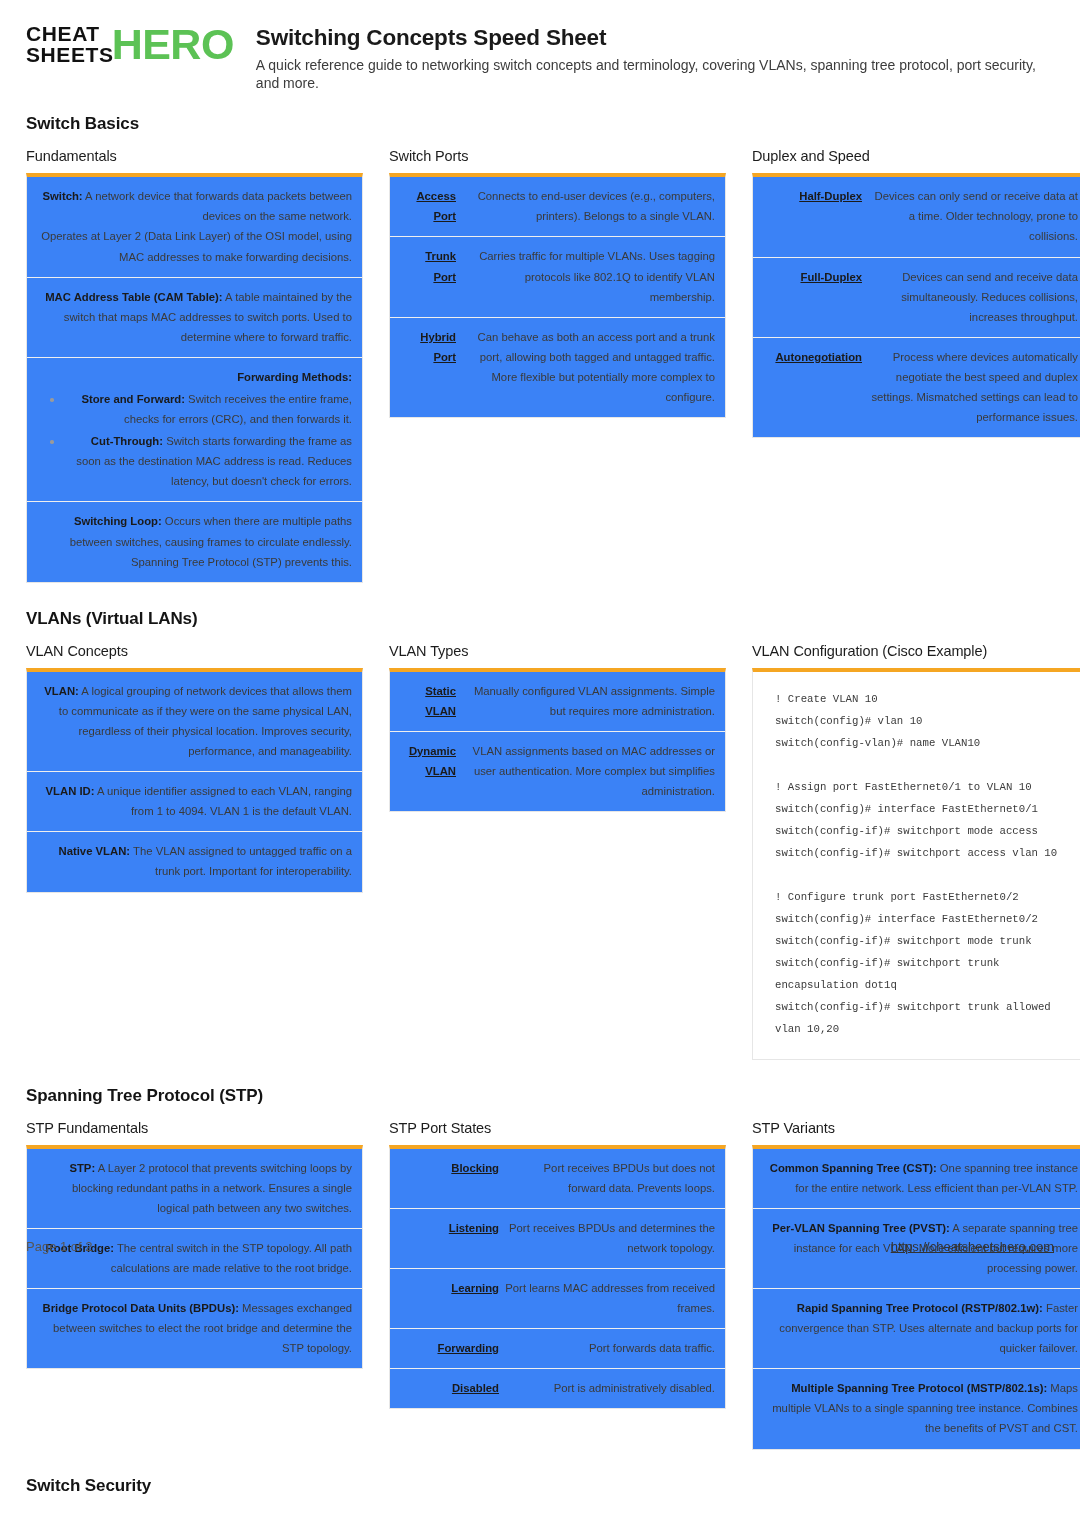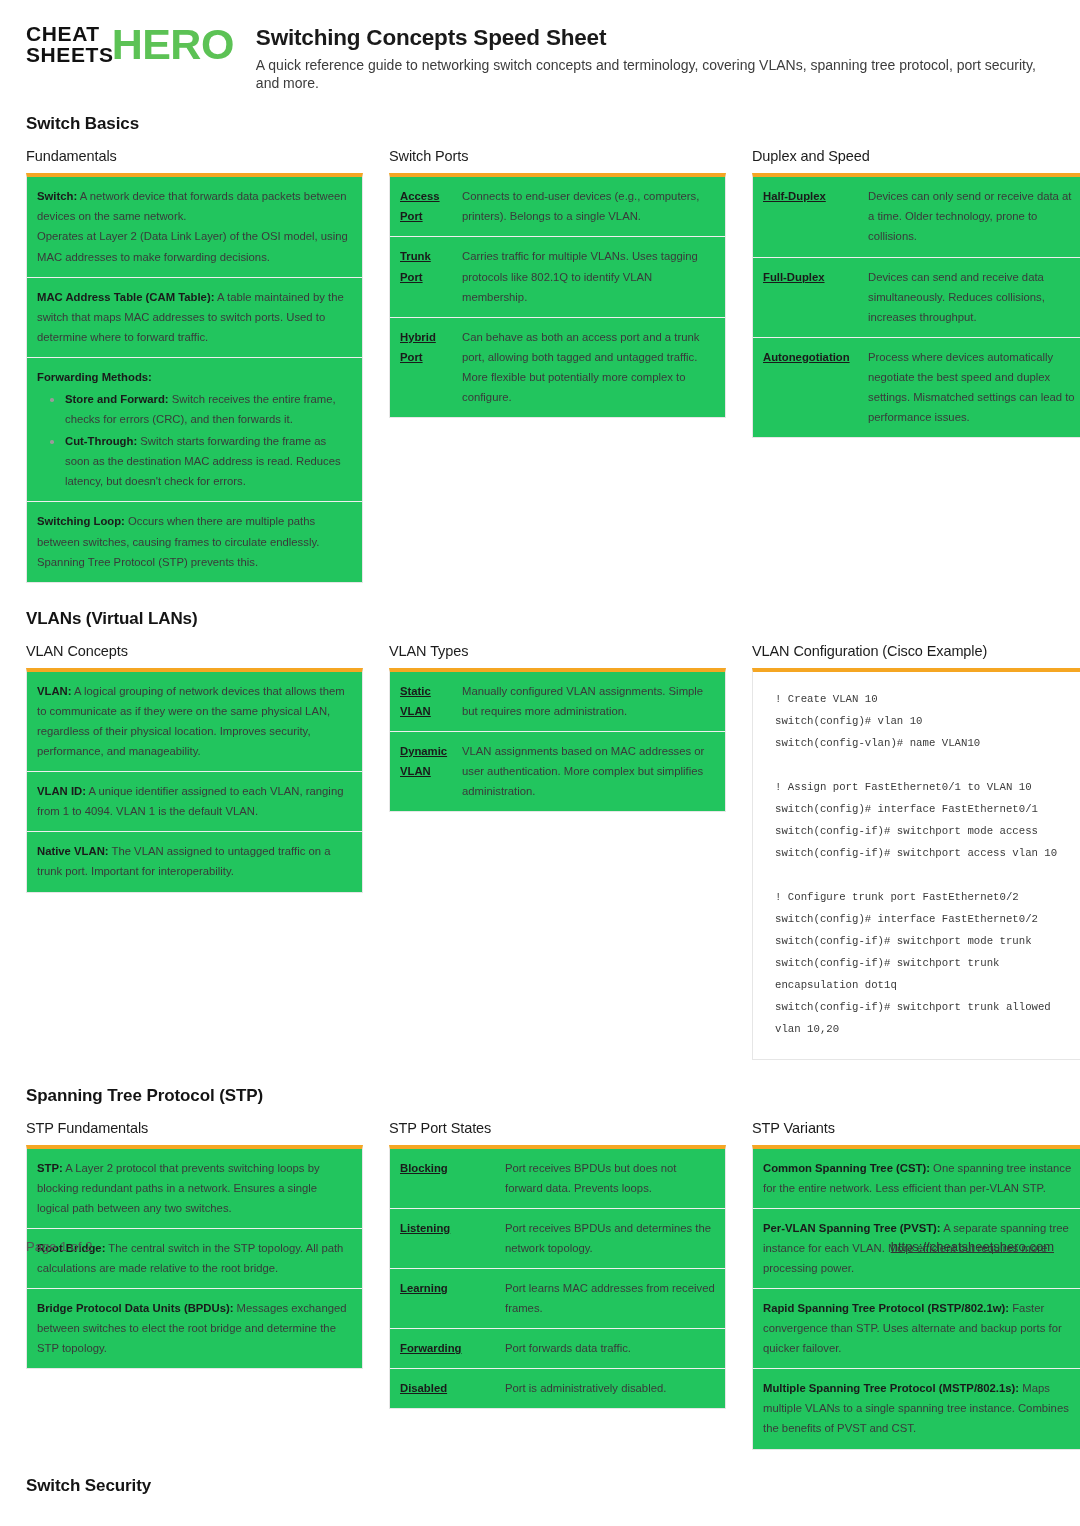--- a/index.html
+++ b/index.html
@@ -90,21 +90,22 @@
     font-size: 14.5px;
     font-weight: normal;
     color: #1c1c1c;
     margin-bottom: 9px;
     letter-spacing: -0.1px;
   }
 
   .card {
     border: 1px solid #e6e6e6;
     border-top: 4px solid #f5a623;
-    background: #22c55e;
+    background: #3b82f6;
+    text-align: right;
   }
 
   
   .row {
     padding: 9px 10px 10px 10px;
     border-bottom: 1px solid #efefef;
     font-size: 11.3px;
     line-height: 1.78;
     color: #3a3a3a;
   }

